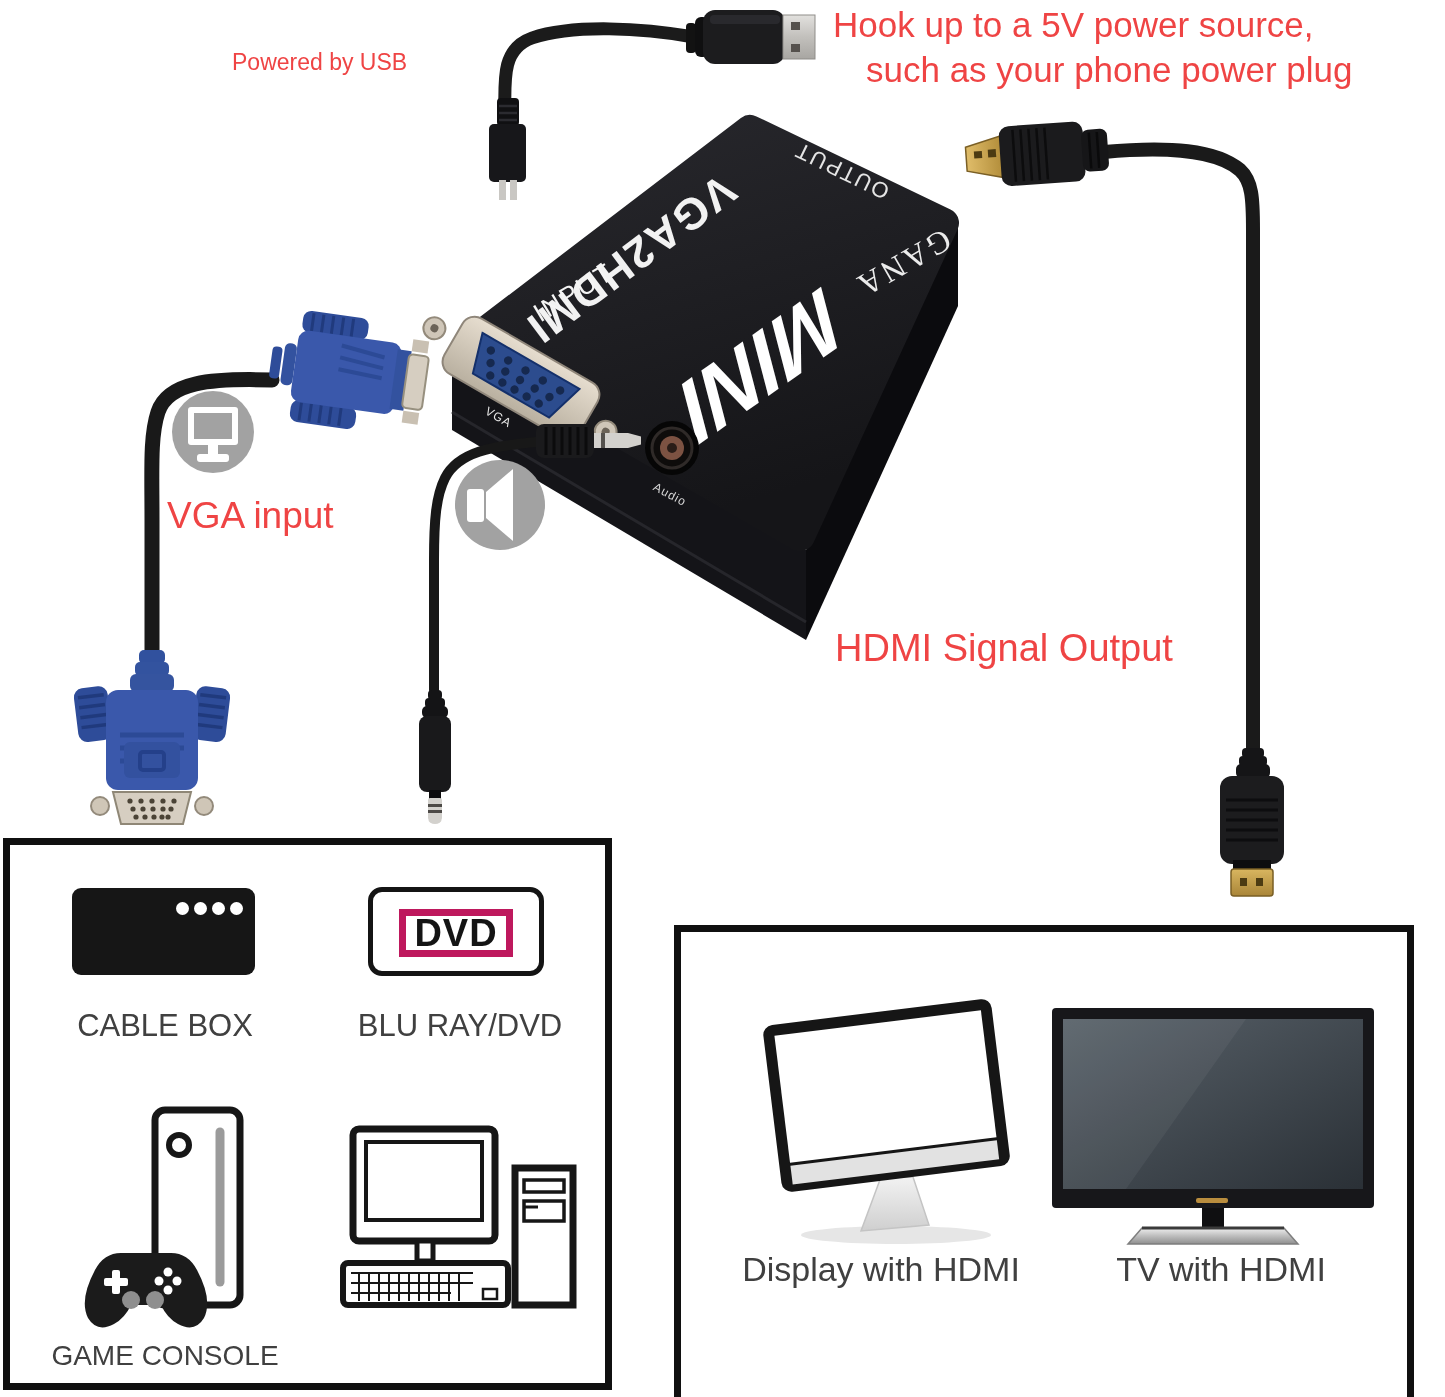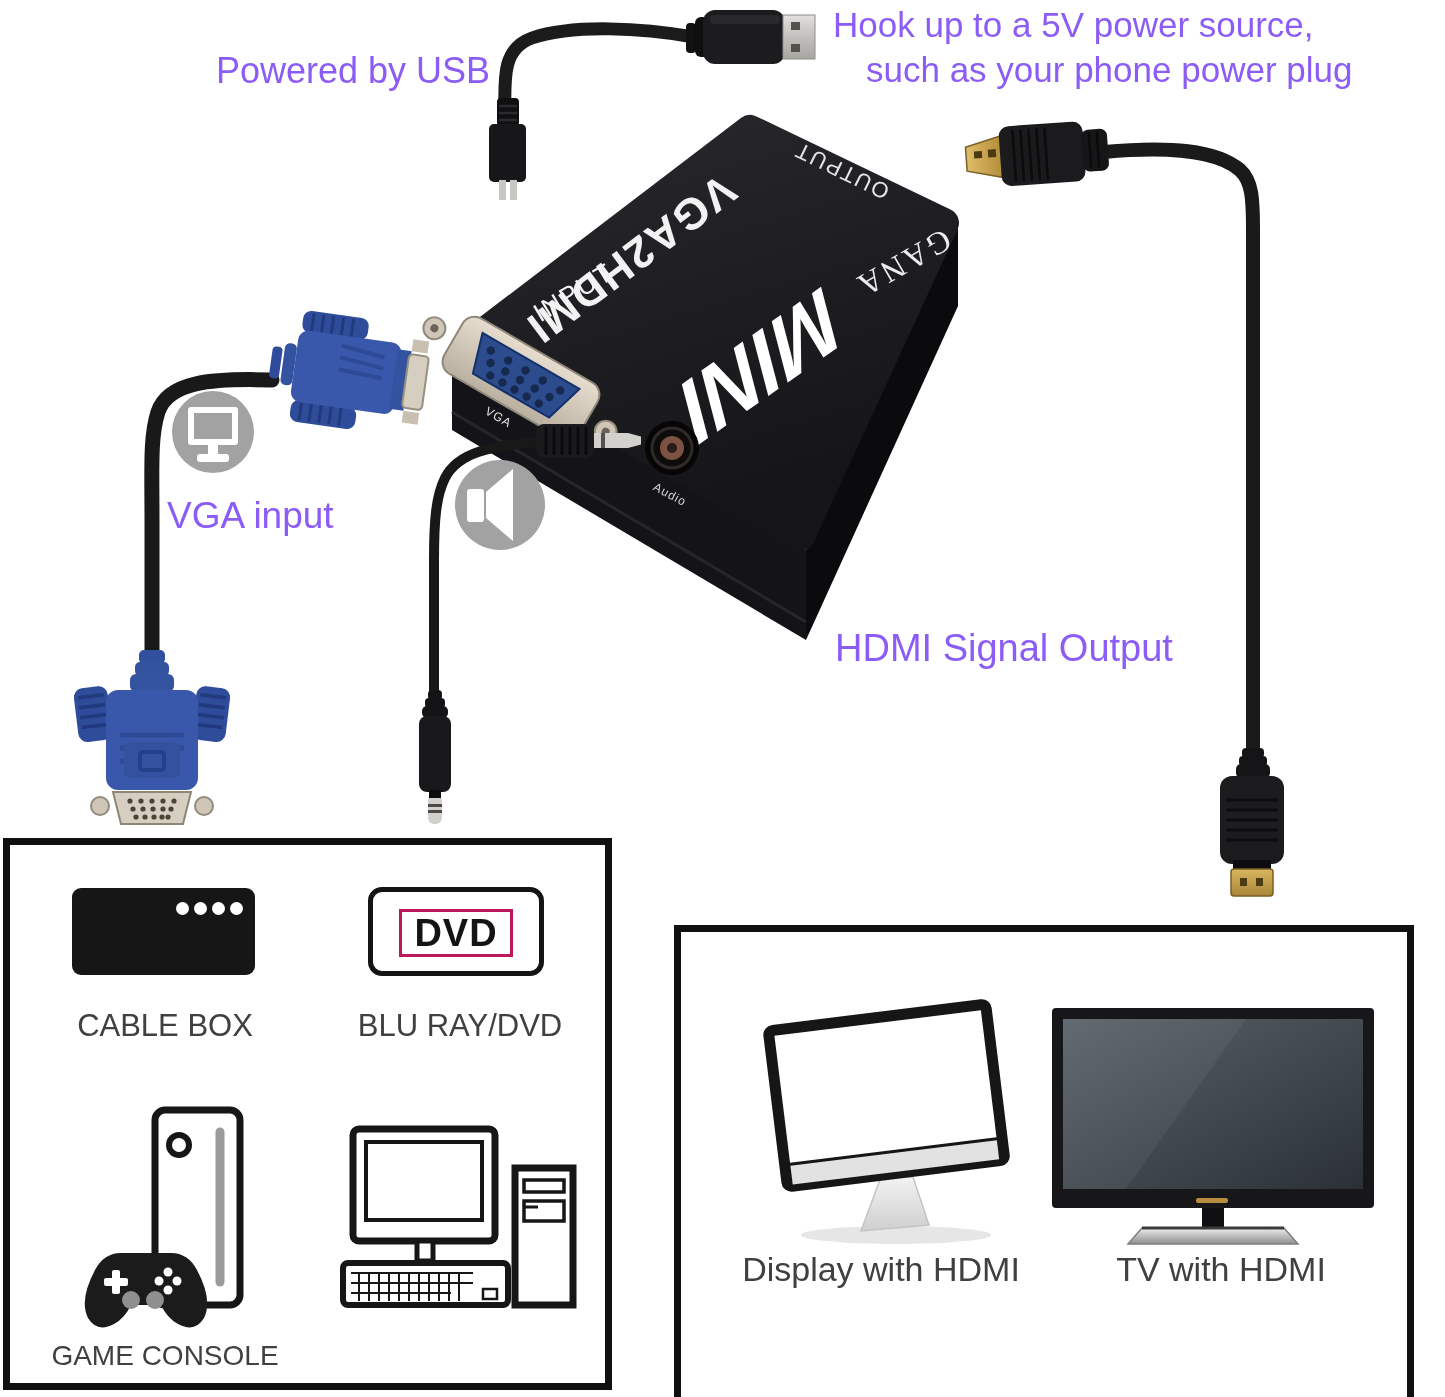--- a/index.html
+++ b/index.html
@@ -1,26 +1,26 @@
 <!DOCTYPE html>
 <html><head>
 <meta charset="utf-8">
 <style>
   html,body{margin:0;padding:0;background:#fff;}
   body{width:1445px;height:1397px;position:relative;overflow:hidden;
        font-family:"Liberation Sans",sans-serif;}
   .scene{position:absolute;left:0;top:0;}
-  .lbl{position:absolute;color:#8b5cf6;white-space:nowrap;line-height:1.3;}
+  .lbl{position:absolute;color:#ef4444;white-space:nowrap;line-height:1.3;}
   .panel{position:absolute;border:7px solid #101010;background:#fff;box-sizing:border-box;}
   .picon{position:absolute;}
   .plabel{position:absolute;color:#404040;text-align:center;white-space:nowrap;}
   .cablebox{position:absolute;background:#161616;border-radius:9px;}
   .cbdot{position:absolute;width:13px;height:13px;border-radius:50%;background:#fff;top:14px;}
   .dvdlogo{position:absolute;border:5px solid #141414;border-radius:14px;box-sizing:border-box;}
-  .dvdinner{position:absolute;left:26px;top:17px;right:26px;bottom:14px;border:3px solid #be185d;
+  .dvdinner{position:absolute;left:26px;top:17px;right:26px;bottom:14px;border:7px solid #be185d;
             display:flex;align-items:center;justify-content:center;
             font-weight:bold;font-size:38px;color:#141414;letter-spacing:1px;}
   svg text{font-family:"Liberation Sans",sans-serif;}
   svg text.serif{font-family:"Liberation Serif",serif;}
 </style>
 </head>
 <body>
 
 <svg class="scene" width="1445" height="930" viewBox="0 0 1445 930">
   <defs>
@@ -223,21 +223,21 @@
     <rect x="208" y="445" width="10" height="9" fill="#ffffff"></rect>
     <rect x="197" y="454" width="32" height="8" rx="3" fill="#ffffff"></rect>
   </g>
   <g>
     <circle cx="500" cy="505" r="45" fill="#a2a2a2"></circle>
     <rect x="467" y="489" width="17" height="33" rx="3" fill="#ffffff"></rect>
     <path d="M486,492 L513,469 L513,541 L486,518 Z" fill="#ffffff"></path>
   </g>
 </svg>
 
-<div class="lbl" style="left:216px;top:48px;font-size:36px;">Powered by USB</div>
+<div class="lbl" style="left:232px;top:48px;font-size:23px;">Powered by USB</div>
 <div class="lbl" style="left:833px;top:2px;font-size:35px;">Hook up to a 5V power source,</div>
 <div class="lbl" style="left:833px;top:47px;font-size:35px;margin-left:33px;">such as your phone power plug</div>
 <div class="lbl" style="left:167px;top:492px;font-size:37px;">VGA input</div>
 <div class="lbl" style="left:835px;top:624px;font-size:38px;">HDMI Signal Output</div>
 
 <div class="panel" style="left:3px;top:838px;width:609px;height:552px;">
 
   <div class="cablebox" style="left:62px;top:43px;width:183px;height:87px;">
     <span class="cbdot" style="left:104px;"></span>
     <span class="cbdot" style="left:122px;"></span>

